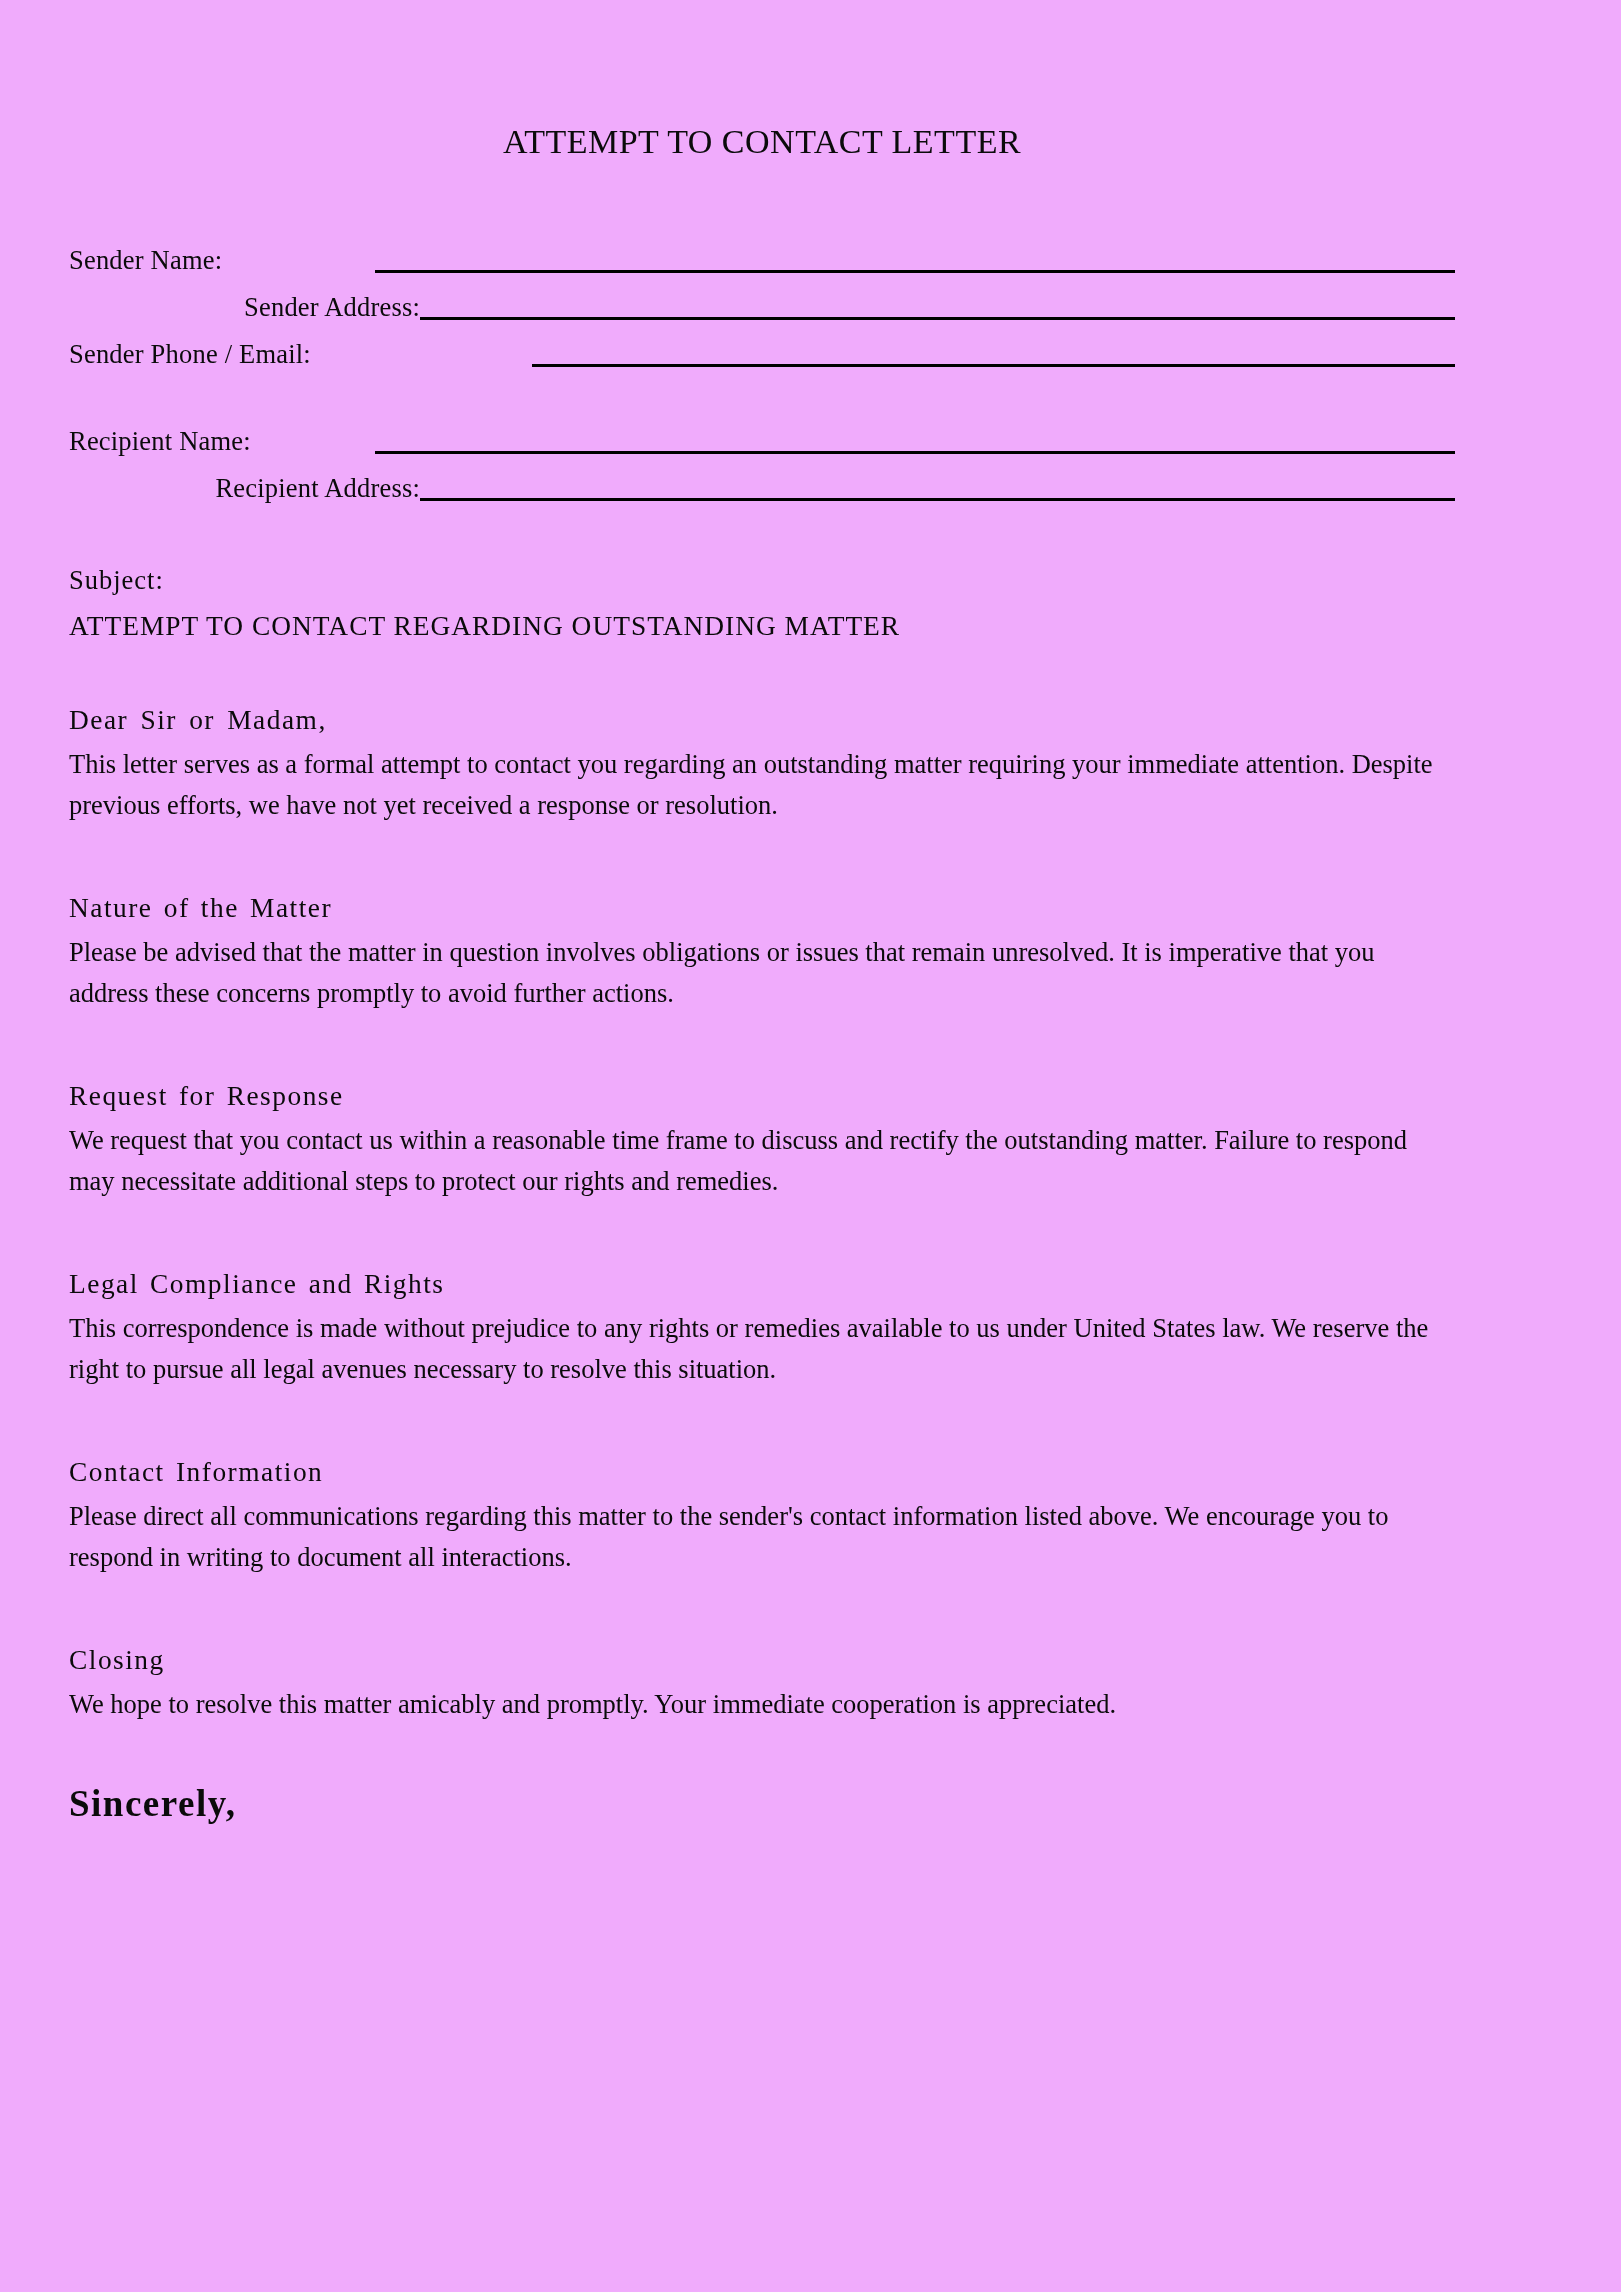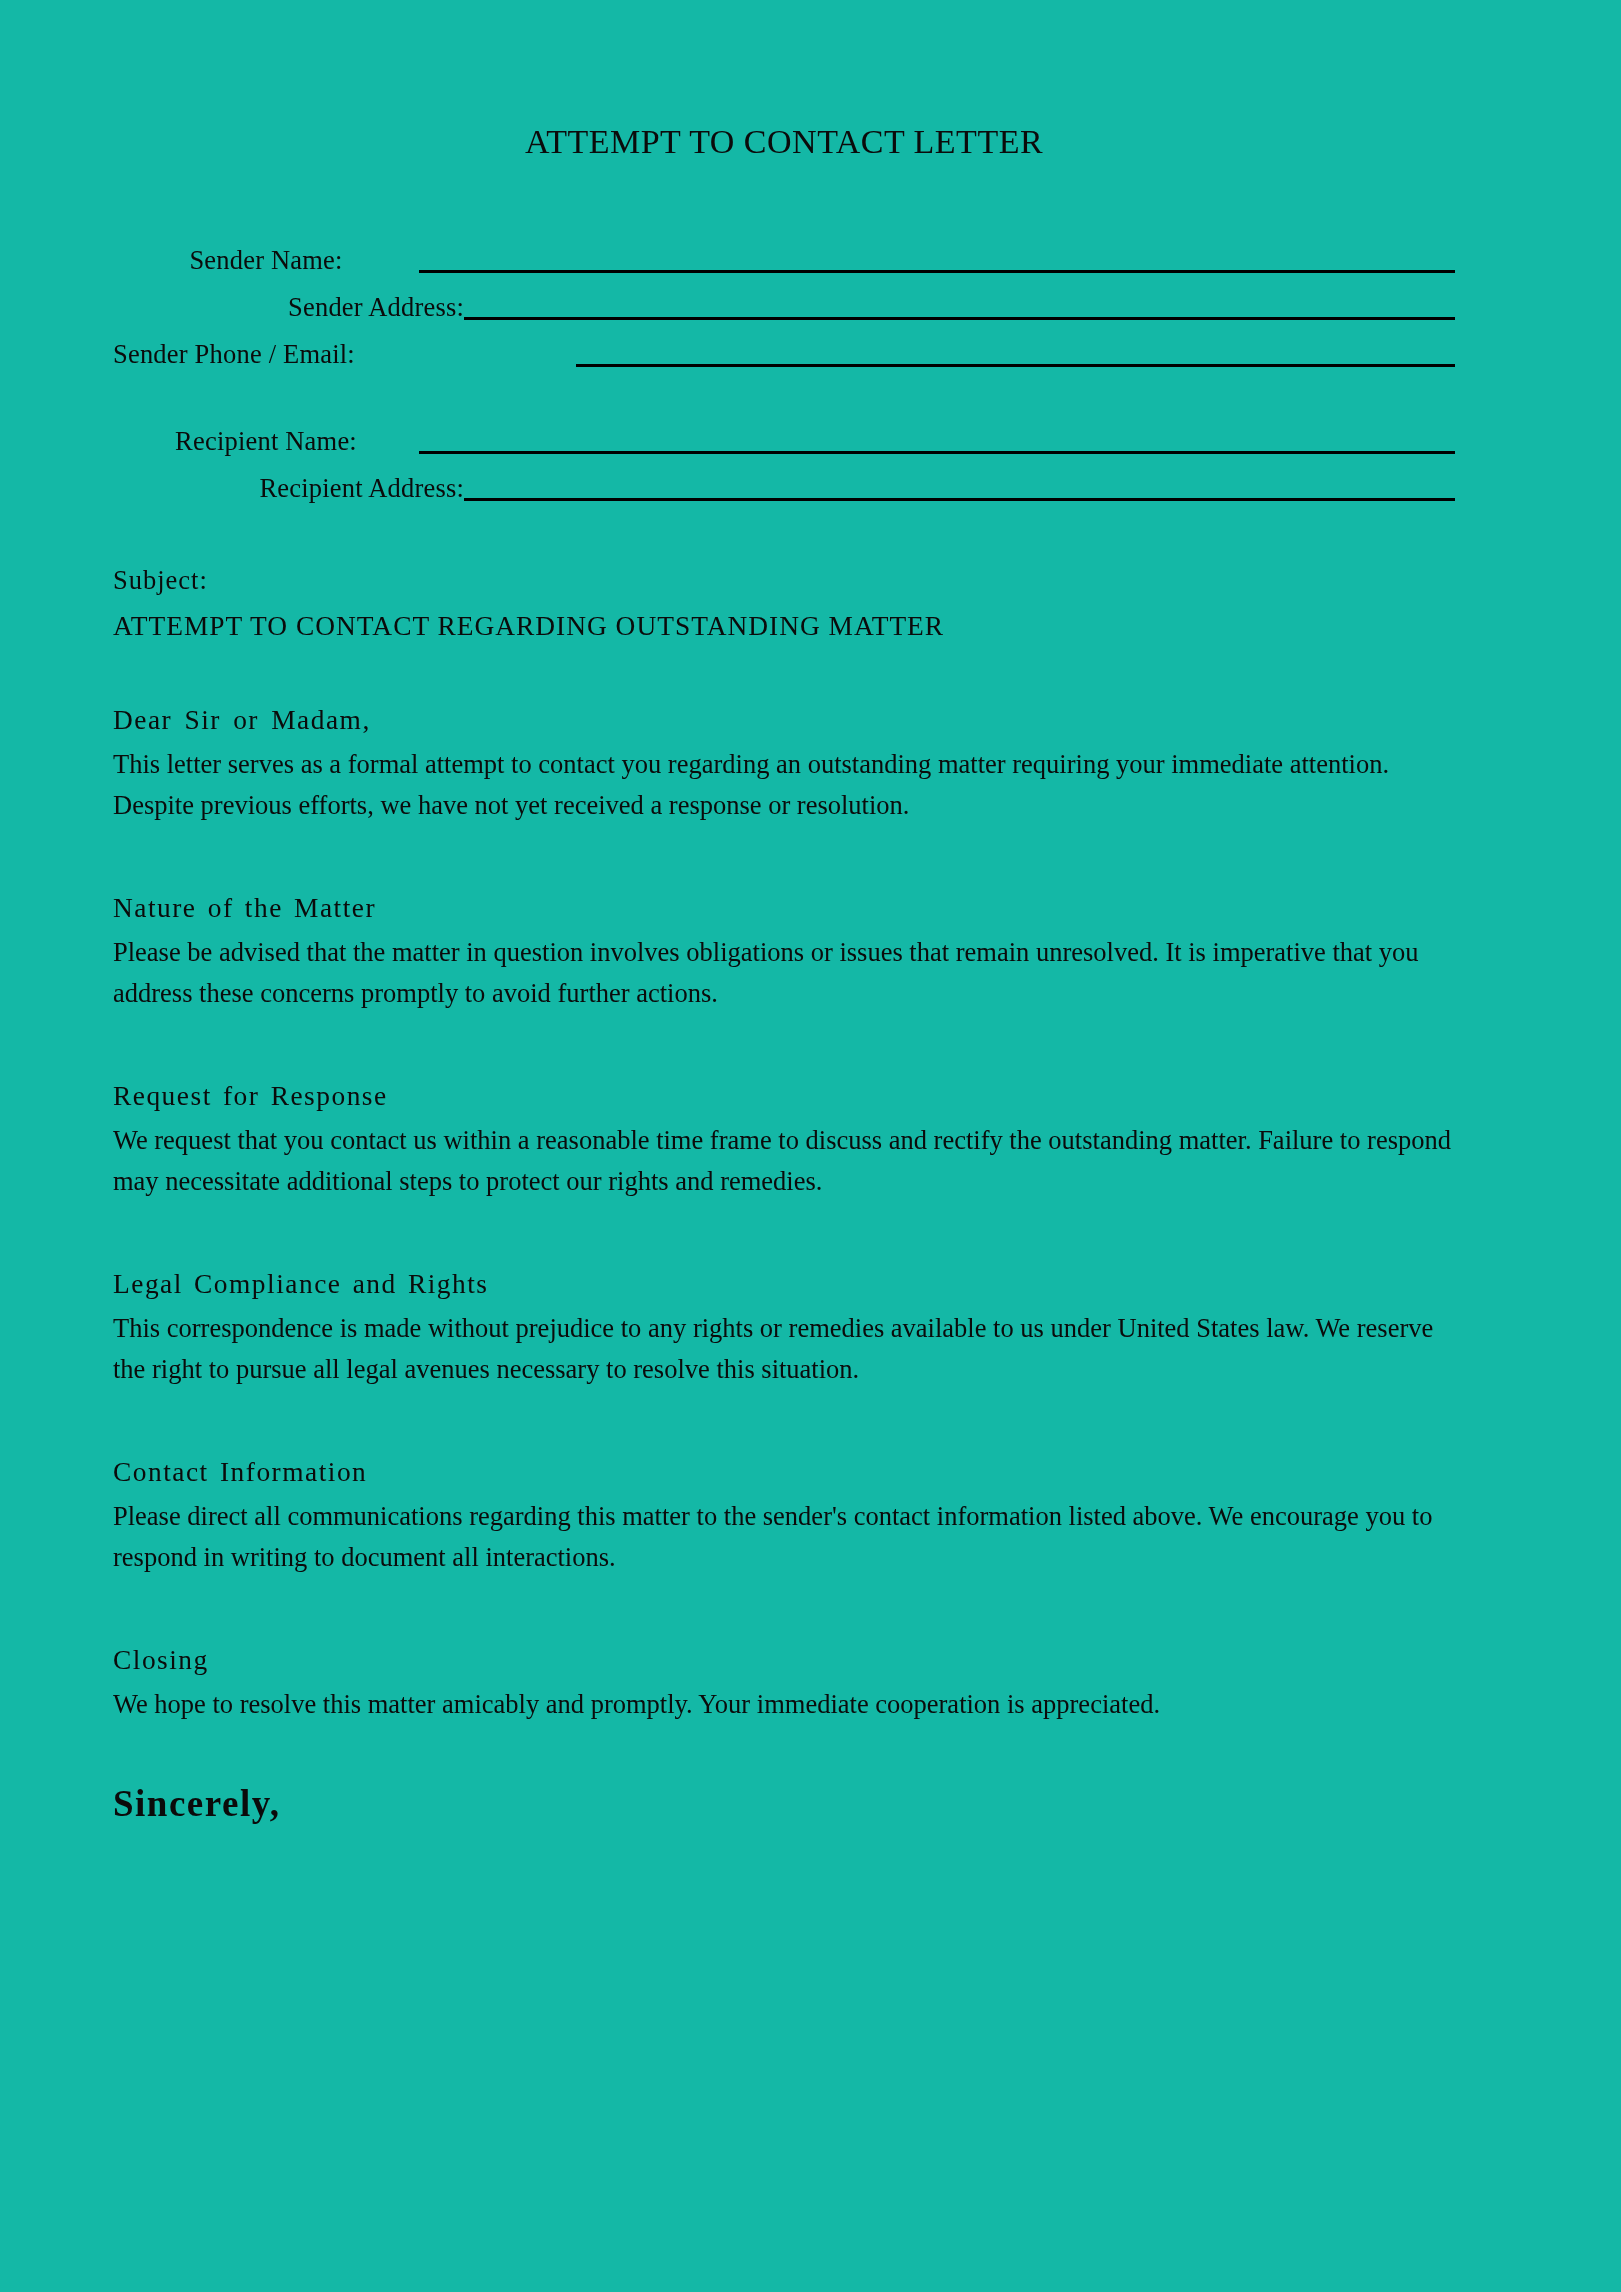--- a/index.html
+++ b/index.html
@@ -1,45 +1,45 @@
 <!DOCTYPE html>
 <html><head>
 <meta charset="utf-8">
 <style>
   html,body{margin:0;padding:0;background:#e8e8e8;}
   .page{
     position:relative;
     width:1621px;height:2293px;
     margin:0 auto;
-    background:#14b8a6;
+    background:#f0abfc;
     color:#0b0b0b;
     font-family:"Liberation Serif","DejaVu Serif",serif;
     box-sizing:border-box;
-    padding:118px 166px 0 113px;
+    padding:118px 166px 0 69px;
     overflow:hidden;
   }
   .title{
     margin:0;
     font-size:34px;
     font-weight:normal;
     text-align:center;
     letter-spacing:0.5px;
     line-height:47px;
     white-space:nowrap;
   }
   .fields{margin-top:72px;}
   .fields.recipient{margin-top:40px;}
   .field-row{display:flex;height:47px;}
   .field-label{
     font-size:26.5px;
     line-height:47px;
     letter-spacing:0.2px;
     flex:0 0 auto;
   }
-  .w-name{width:306px;text-align:center;}
+  .w-name{width:306px;}
   .w-addr{width:351px;text-align:right;}
   .w-phone{width:463px;}
   .field-line{
     flex:1 1 auto;
     height:33px;
     border-bottom:3.9px solid #000;
   }
   .subject-block{margin-top:45px;}
   .subject-label{
     font-size:26.5px;

